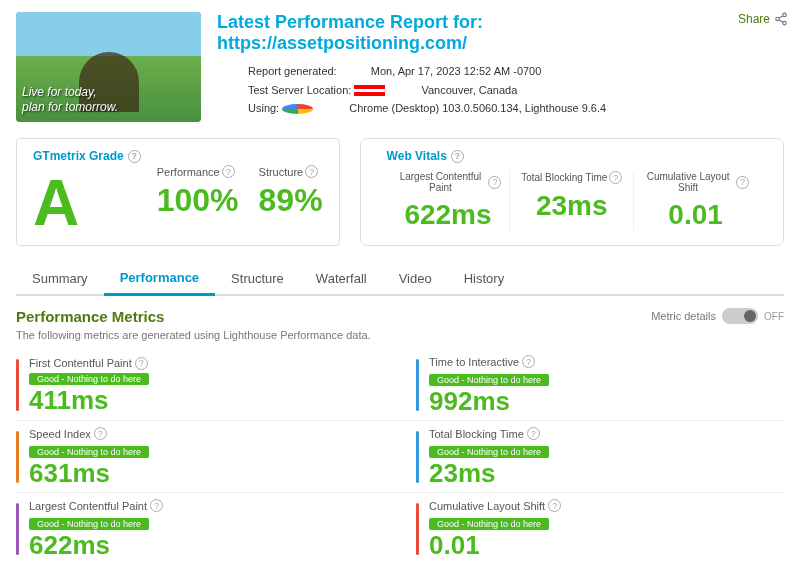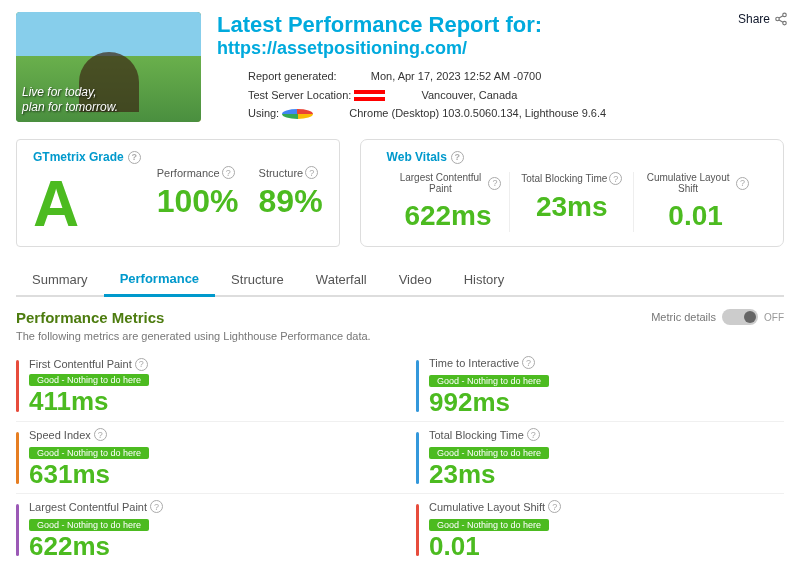--- a/index.html
+++ b/index.html
@@ -5,25 +5,25 @@
     * { box-sizing: border-box; margin: 0; padding: 0; }
     body { font-family: Arial, sans-serif; background: #fff; width: 800px; height: 575px; overflow: hidden; font-size: 13px; color: #333; }
 
     
     .header { display: flex; align-items: flex-start; padding: 12px 16px 8px 16px; gap: 16px; position: relative; }
     .header-thumb { width: 185px; height: 110px; background: linear-gradient(135deg, #6ab04c 0%, #3d8b37 40%, #c9a84c 100%); border-radius: 4px; overflow: hidden; flex-shrink: 0; position: relative; }
     .header-thumb-overlay { position: absolute; bottom: 6px; left: 6px; color: white; font-size: 12px; font-style: italic; text-shadow: 1px 1px 2px rgba(0,0,0,0.7); line-height: 1.3; }
     .thumb-people { position: absolute; bottom: 0; left: 0; width: 100%; height: 100%; background: linear-gradient(to bottom, #87ceeb 0%, #87ceeb 40%, #6ab04c 40%, #4a8f3f 100%); }
     .thumb-silhouette { position: absolute; bottom: 10px; left: 50%; transform: translateX(-50%); width: 60px; height: 60px; background: rgba(60,40,20,0.7); border-radius: 50% 50% 0 0; }
     .header-info { flex: 1; }
-    .report-title { color: #00aadd; font-size: 22px; font-weight: bold; }
+    .report-title { color: #00aadd; font-size: 18px; font-weight: bold; }
     .report-url { color: #00aadd; font-size: 18px; font-weight: bold; margin-bottom: 8px; }
     .report-meta { font-size: 11px; color: #555; line-height: 1.7; }
     .report-meta span { color: #333; padding-left: 31px; }
-    .share-btn { position: absolute; top: 12px; right: 12px; background: none; border: none; color: #0f172a; font-size: 12px; cursor: pointer; display: flex; align-items: center; gap: 4px; }
+    .share-btn { position: absolute; top: 12px; right: 12px; background: none; border: none; color: #4d7c0f; font-size: 12px; cursor: pointer; display: flex; align-items: center; gap: 4px; }
     .flag { display: inline-block; width: 16px; height: 11px; background: linear-gradient(to bottom, #ff0000 33%, #ffffff 33%, #ffffff 66%, #ff0000 66%); margin-right: 2px; vertical-align: middle; }
     .chrome-dot { display: inline-block; width: 10px; height: 10px; border-radius: 50%; background: conic-gradient(#ea4335 0deg 90deg, #fbbc04 90deg 180deg, #34a853 180deg 270deg, #4285f4 270deg 360deg); margin-right: 2px; vertical-align: middle; }
 
     
     .grades-section { display: flex; gap: 8px; padding: 8px 16px; }
     .gtmetrix-grade { border: 1px solid #ddd; border-radius: 4px; padding: 10px 16px; display: flex; align-items: center; gap: 16px; min-width: 280px; }
     .grade-letter { font-size: 64px; font-weight: bold; color: #4cbb20; line-height: 1; }
     .grade-details { display: flex; gap: 20px; }
     .grade-item { text-align: center; }
     .grade-label { font-size: 11px; color: #555; margin-bottom: 4px; display: flex; align-items: center; gap: 2px; }

